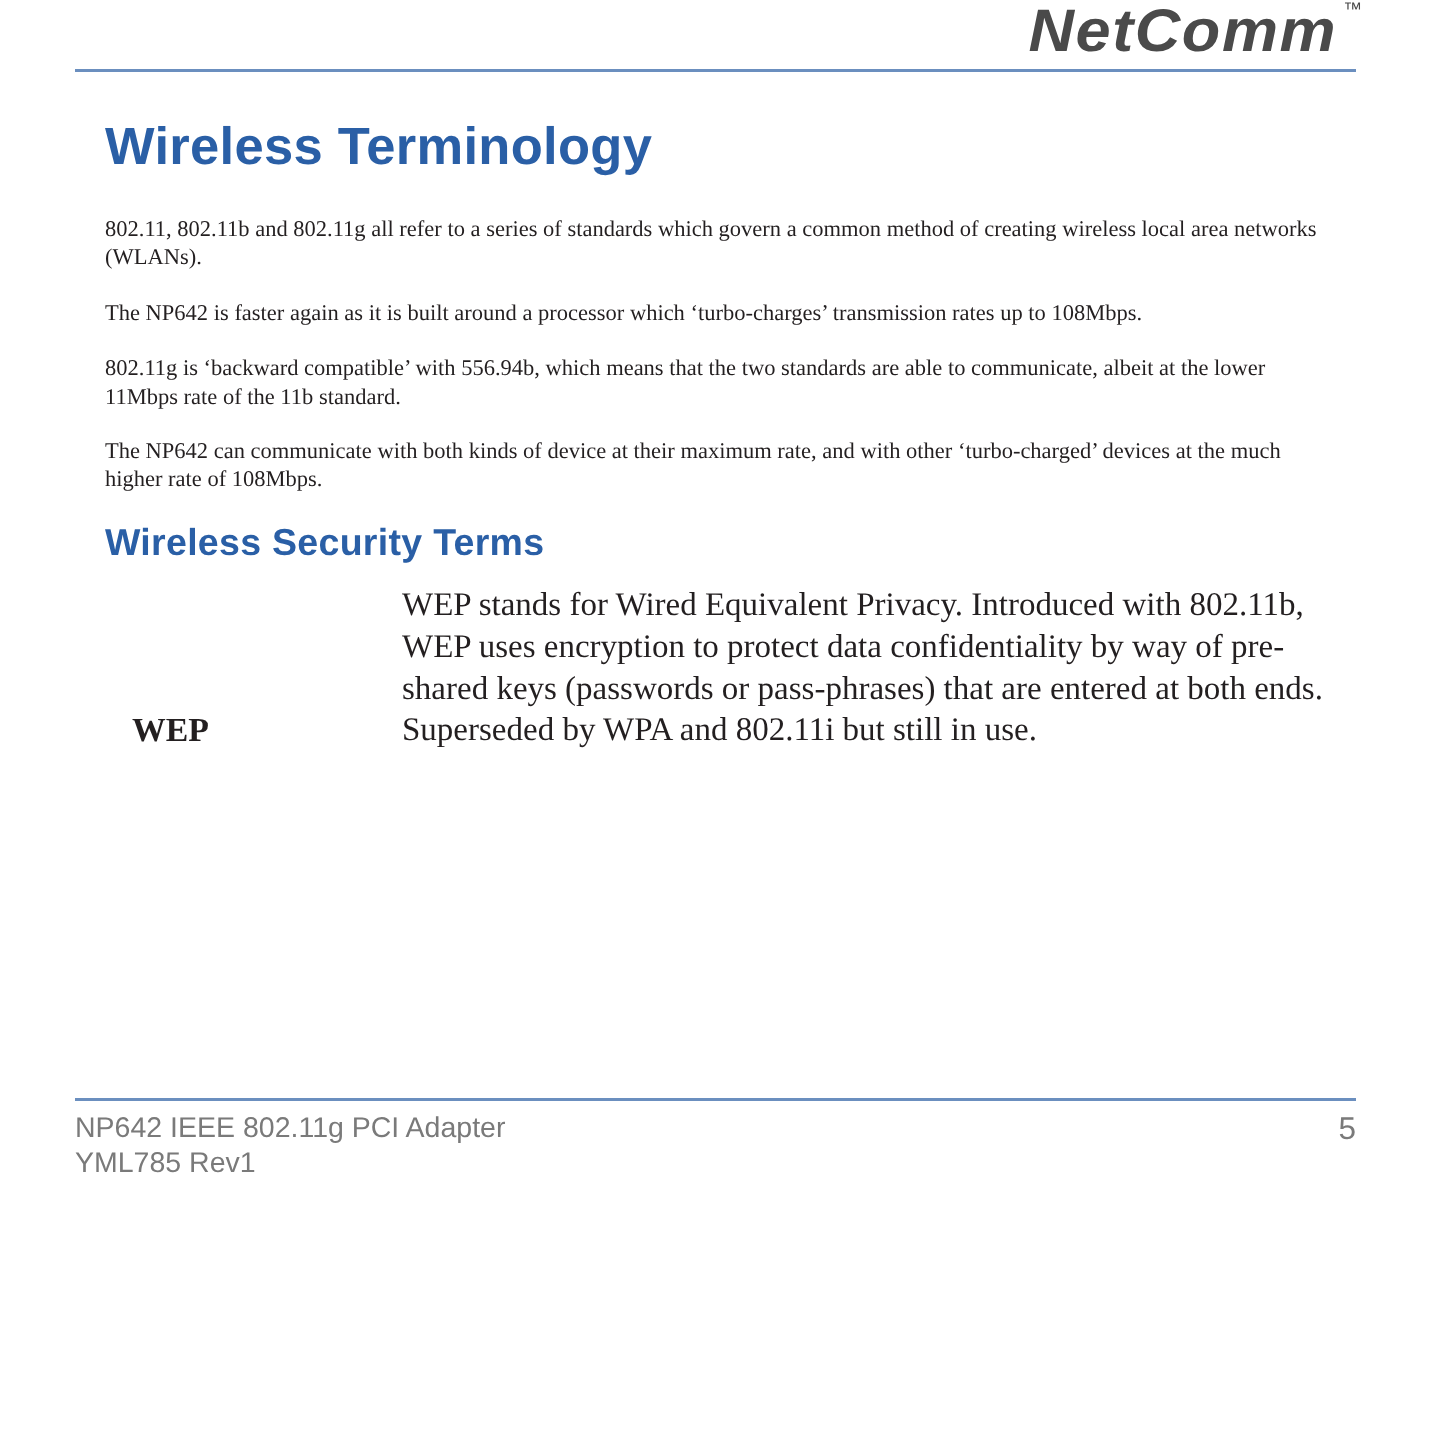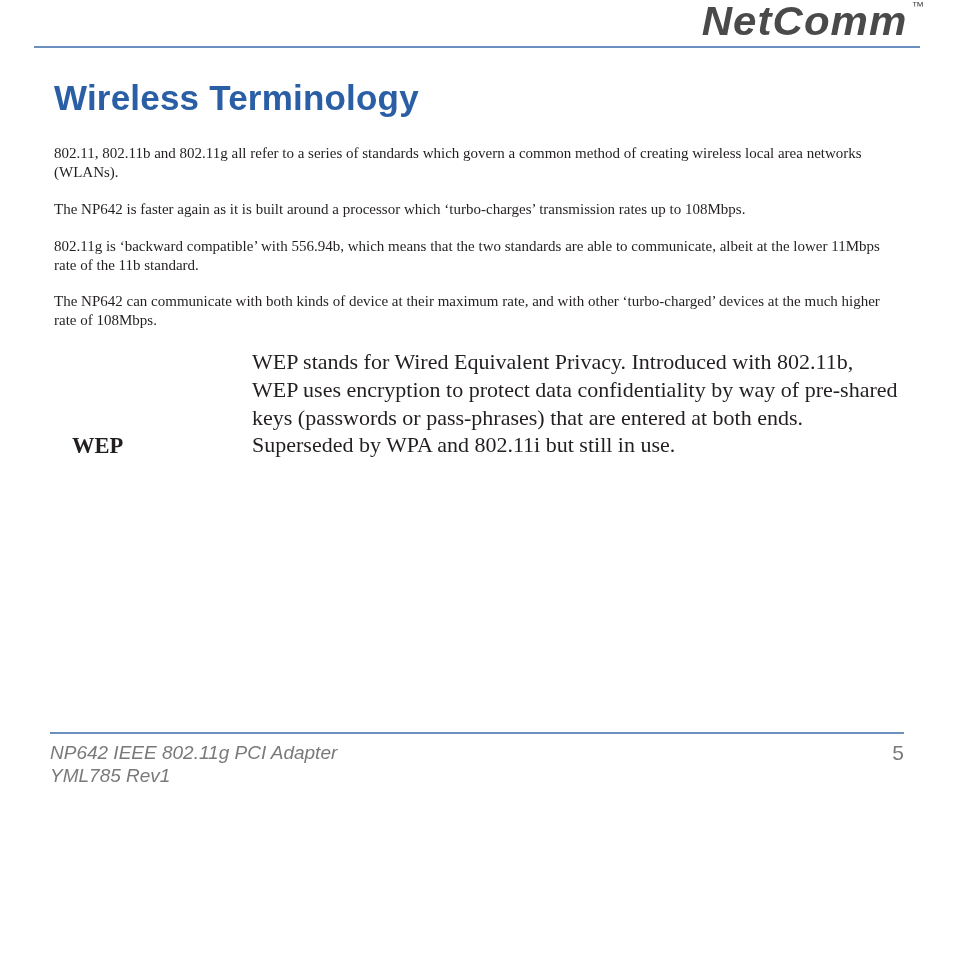--- a/index.html
+++ b/index.html
@@ -1,31 +1,31 @@
 <!DOCTYPE html>
 <html><head>
 <meta charset="utf-8">
 <style>
   * { box-sizing: border-box; margin: 0; padding: 0; }
   html, body { width: 954px; height: 954px; background: #fff; font-family: "Times New Roman", Times, serif; color: #231f20; }
-  .page { position: relative; width: 954px; height: 808px; padding: 0 34px; }
+  .page { position: relative; width: 954px; height: 808px; padding: 0 50px; }
   .brand-row { display: flex; justify-content: flex-end; align-items: flex-end; padding-top: 10px; height: 44px; }
   .brand { font-family: Impact, "Arial Black", sans-serif; font-style: italic; font-weight: 900; font-size: 40px; letter-spacing: 1px; color: #4a4a4a; transform: scaleX(1.05); }
   .brand .tm { font-family: Arial, sans-serif; font-size: 12px; font-style: normal; font-weight: 400; vertical-align: top; margin-left: 4px; color: #4a4a4a; }
   .hr-top { border: none; border-top: 2px solid #6b8fbf; margin-top: 2px; }
   .content { padding: 30px 20px 0 20px; }
   h1.title { font-family: "Trebuchet MS", "Segoe UI", Arial, sans-serif; font-weight: 700; font-size: 35px; color: #2a5fa6; margin-bottom: 26px; letter-spacing: 0.2px; }
   h2.subhead { font-family: "Trebuchet MS", "Segoe UI", Arial, sans-serif; font-weight: 700; font-size: 25px; color: #2a5fa6; margin-bottom: 12px; letter-spacing: 0.2px; }
   p.body { font-size: 15px; line-height: 1.26; margin-bottom: 18px; }
   .term-row { display: flex; margin-top: 2px; padding-left: 18px; align-items: flex-end; }
   .term-label { font-weight: 700; font-size: 22.5px; width: 180px; flex-shrink: 0; }
   .term-desc { font-size: 22px; line-height: 1.26; }
   .hr-bot { position: absolute; left: 50px; right: 50px; bottom: 74px; border: none; border-top: 2px solid #6b8fbf; }
   .footer { position: absolute; left: 50px; right: 50px; bottom: 20px; display: flex; justify-content: space-between; align-items: flex-start; font-family: "Trebuchet MS", "Segoe UI", Arial, sans-serif; color: #7a7a7a; font-size: 19px; }
-  .footer-left { line-height: 1.25; font-style: italic; }
+  .footer-left { line-height: 1.25; }
   .footer-right { font-size: 21px; }
 </style>
 </head>
 <body>
 
 <div class="page">
   <div class="brand-row">
     <div class="brand">
       <span>NetComm</span><span class="tm">™</span>
     </div>
@@ -33,20 +33,21 @@
   <hr class="hr-top">
 
   <div class="content">
     <h1 class="title">Wireless Terminology</h1>
 
     <p class="body">802.11, 802.11b and 802.11g all refer to a series of standards which govern a common method of creating wireless local area networks (WLANs).</p>
     <p class="body">The NP642 is faster again as it is built around a processor which ‘turbo-charges’ transmission rates up to 108Mbps.</p>
     <p class="body">802.11g is ‘backward compatible’ with 556.94b, which means that the two standards are able to communicate, albeit at the lower 11Mbps rate of the 11b standard.</p>
     <p class="body">The NP642 can communicate with both kinds of device at their maximum rate, and with other ‘turbo-charged’ devices at the much higher rate of 108Mbps.</p>
 
+    <h2 class="subhead">Wireless Security Terms</h2>
 
     <div class="term-row">
       <div class="term-label">WEP</div>
       <div class="term-desc">WEP stands for Wired Equivalent Privacy. Introduced with 802.11b, WEP  uses encryption to protect data confidentiality by way of pre-shared keys (passwords or pass-phrases) that are entered at both ends. Superseded by WPA and 802.11i but still in use.</div>
     </div>
   </div>
 
   <hr class="hr-bot">
   <div class="footer">
     <div class="footer-left">

